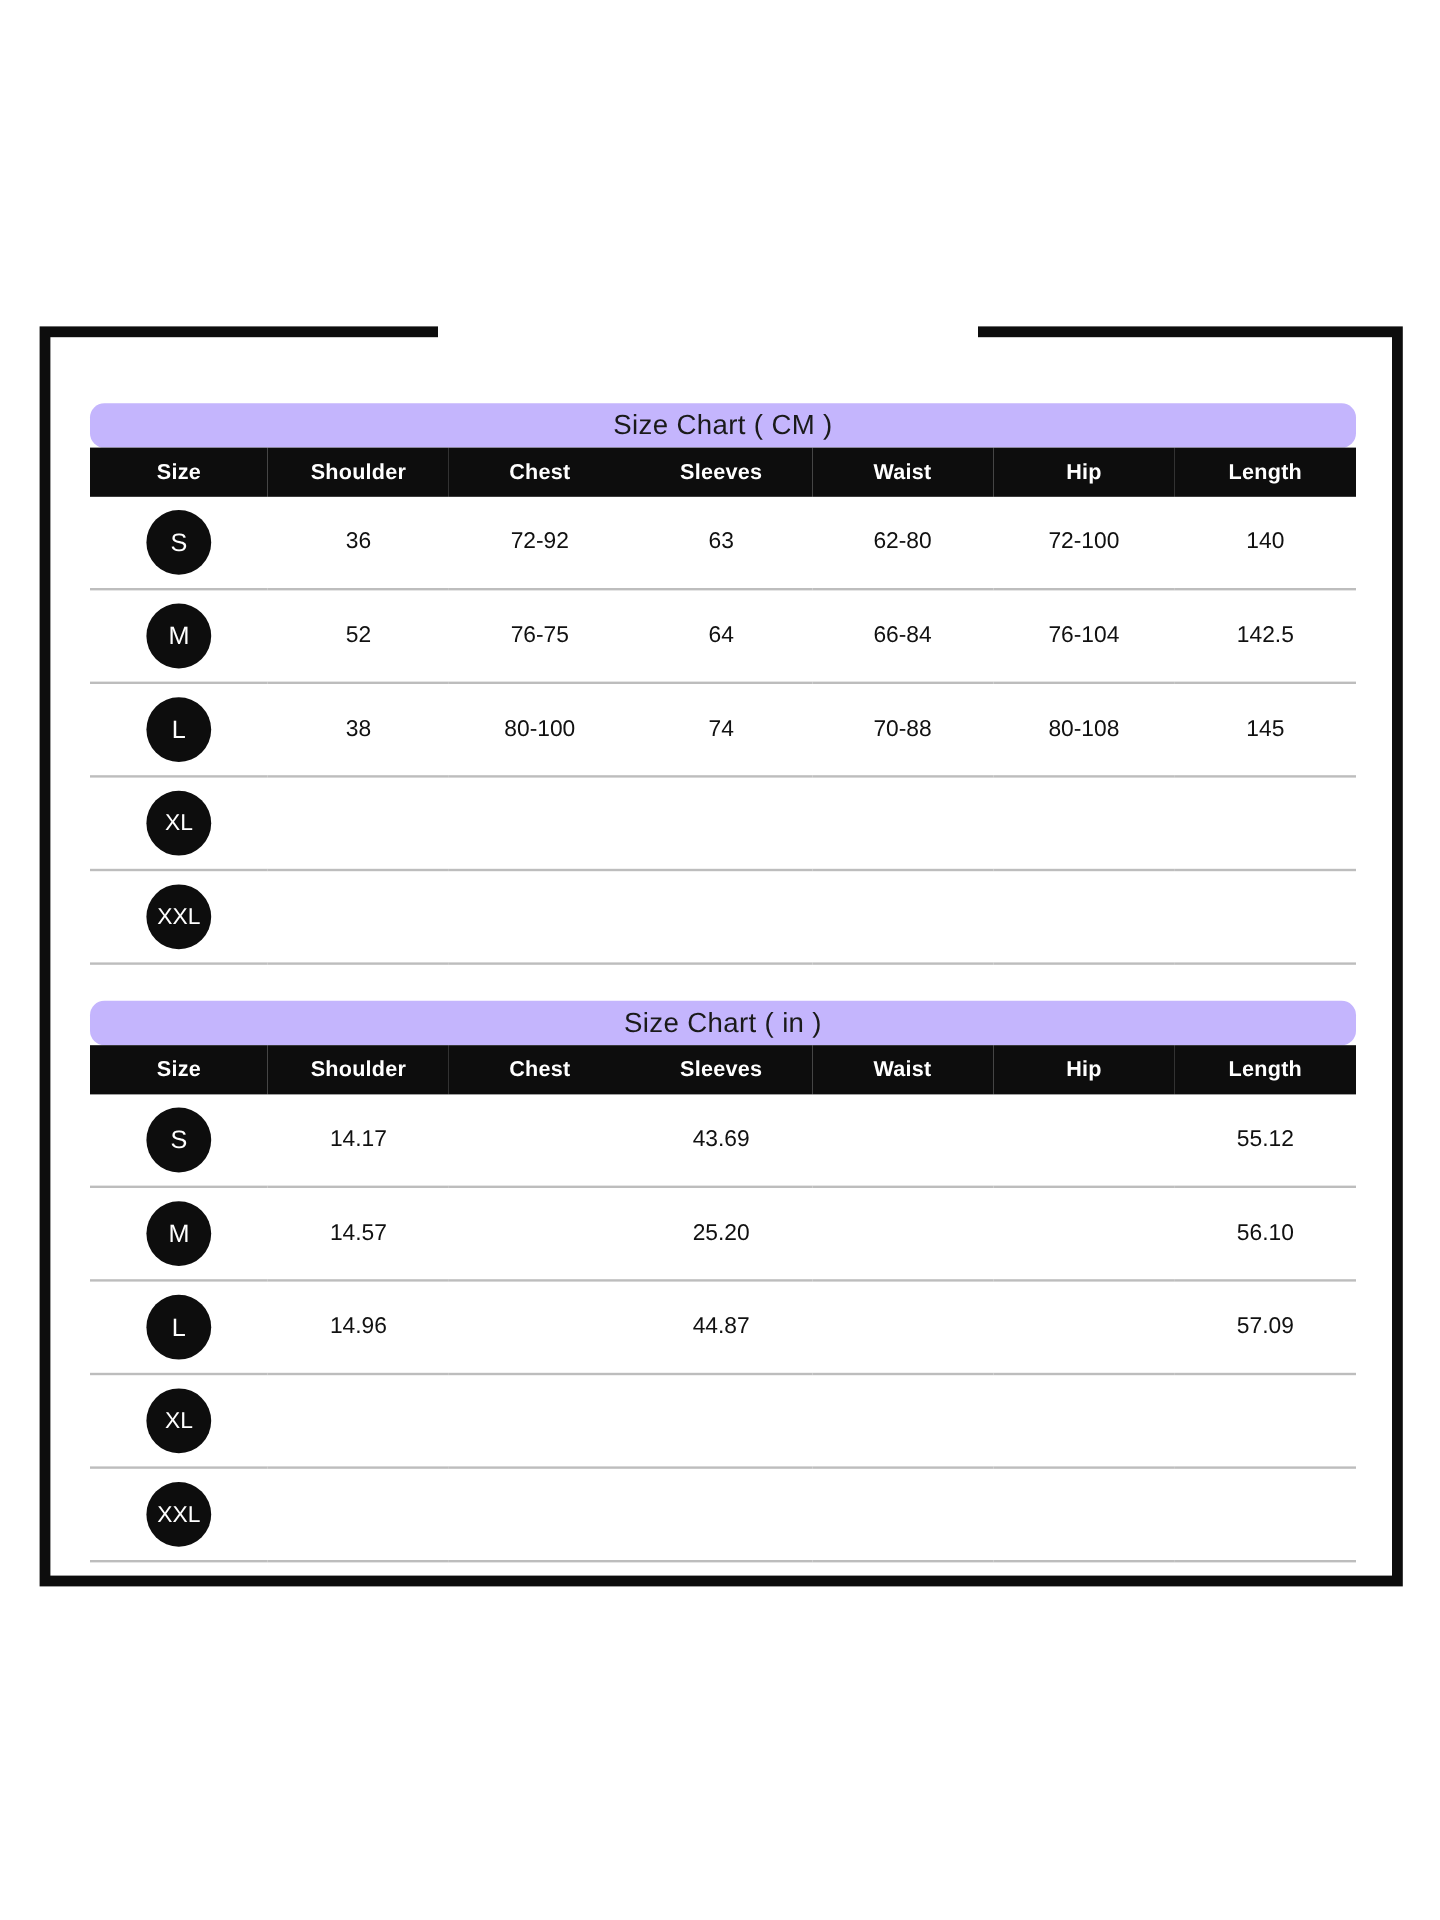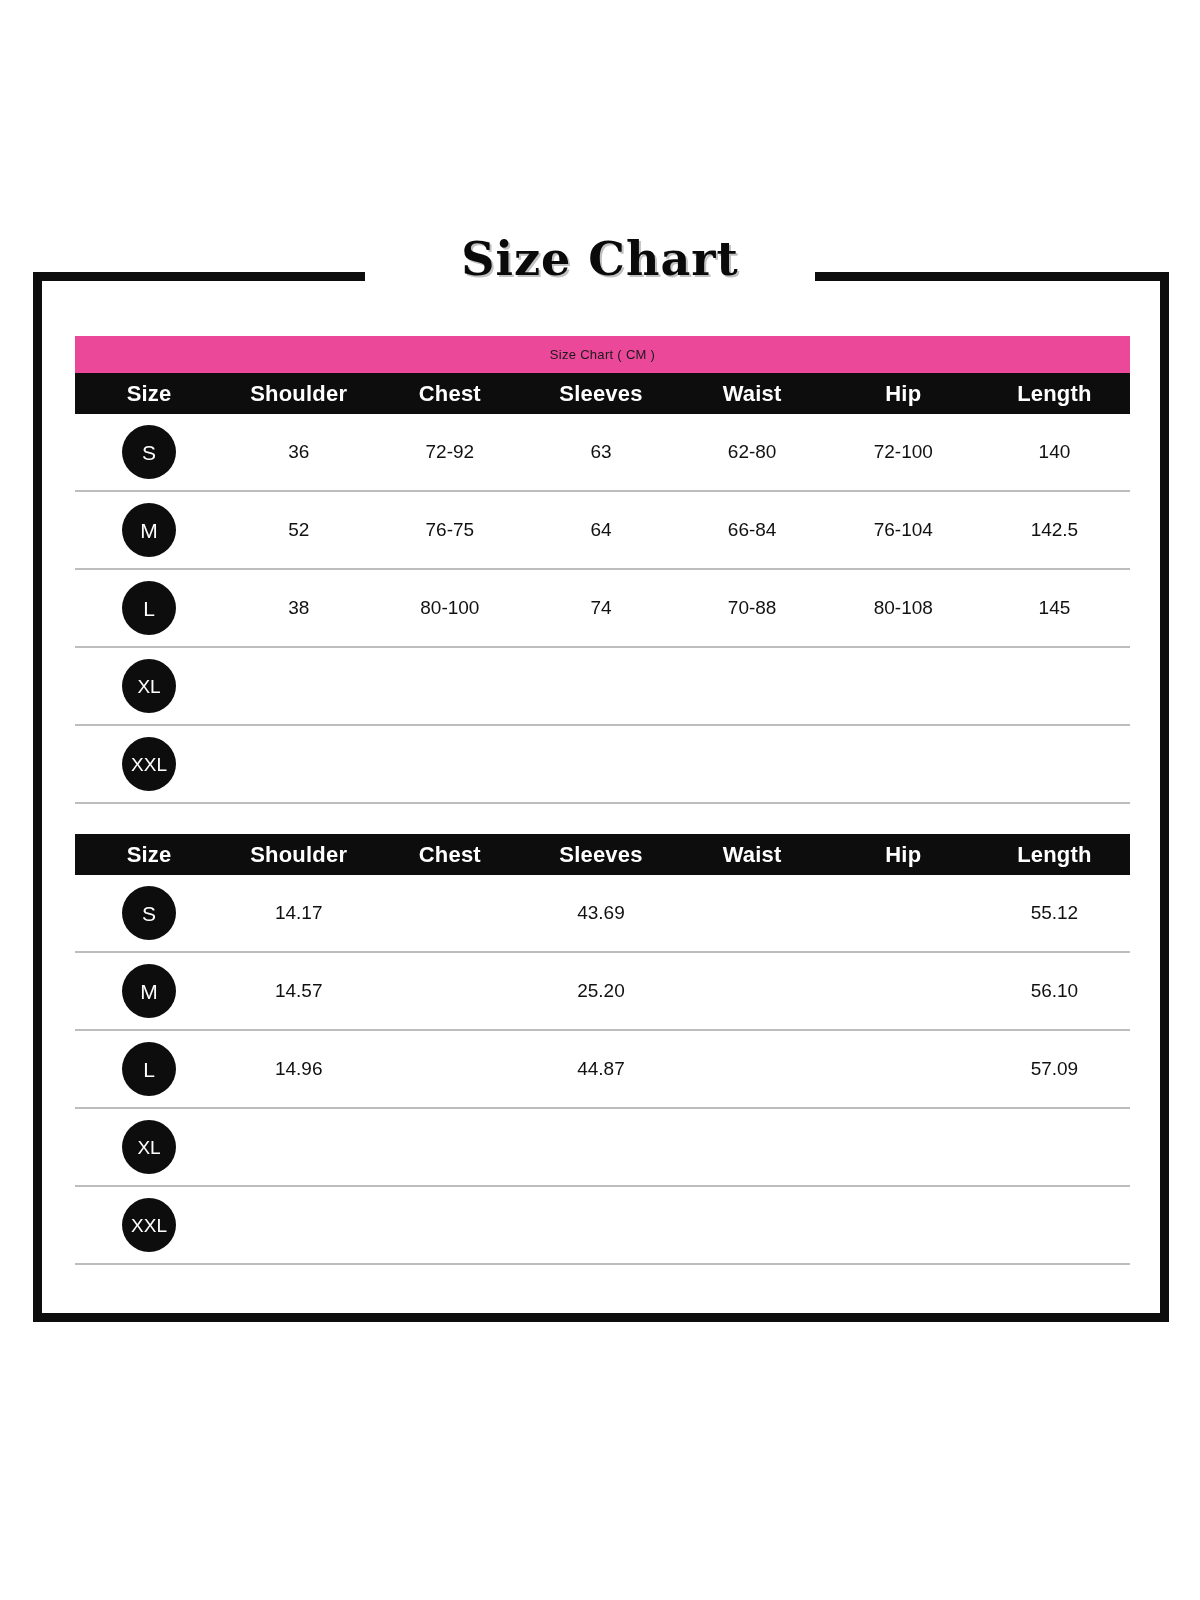--- a/index.html
+++ b/index.html
@@ -63,39 +63,40 @@
   .tables {
     position: absolute;
     left: 75px;
     top: 336px;
     width: 1055px;
   }
 
   .chart-block { width: 1055px; margin-bottom: 0; }
 
   .band {
-    background: #ec4899;
+    background: #c4b5fd;
     height: 37px;
     line-height: 37px;
     text-align: center;
-    font-size: 13px;
+    font-size: 23px;
     color: #1a1a1a;
     letter-spacing: 0.3px;
+    border-radius: 12px;
   }
 
   table.sizes {
     width: 1055px;
     border-collapse: collapse;
     table-layout: fixed;
   }
 
   table.sizes thead th {
     background: #0d0d0d;
     color: #ffffff;
-    font-size: 22px;
+    font-size: 18px;
     font-weight: bold;
     height: 39px;
     text-align: center;
     letter-spacing: 0.2px;
   }
 
   table.sizes tbody td {
     height: 74px;
     text-align: center;
     font-size: 19px;
@@ -127,21 +128,20 @@
 
   .gap-between { height: 30px; }
 </style>
 </head>
 <body>
 
 <div class="page">
 
   <div class="frame"></div>
   <div class="title-gap"></div>
-  <div class="title">Size Chart</div>
 
   <div class="tables">
 
     <div class="chart-block">
       <div class="band">Size Chart ( CM )</div>
       <table class="sizes">
         <colgroup>
           <col class="col-size">
             <col class="col-reg">
             <col class="col-reg">
@@ -207,20 +207,21 @@
             <td></td>
             <td></td>
           </tr>
         </tbody>
       </table>
     </div>
 
     <div class="gap-between"></div>
 
     <div class="chart-block">
+      <div class="band">Size Chart ( in )</div>
       <table class="sizes">
         <colgroup>
           <col class="col-size">
             <col class="col-reg">
             <col class="col-reg">
             <col class="col-reg">
             <col class="col-reg">
             <col class="col-reg">
             <col class="col-reg">
         </colgroup>

